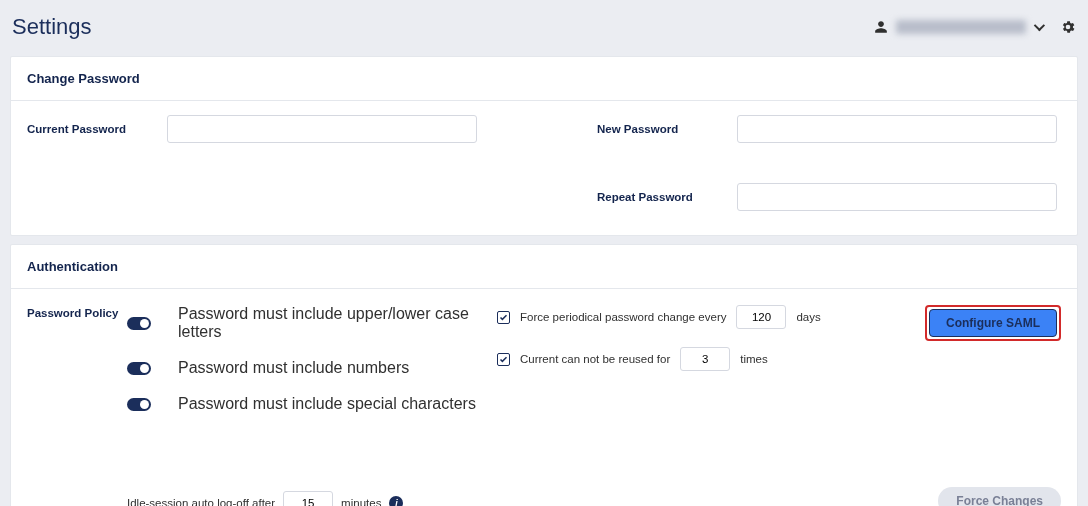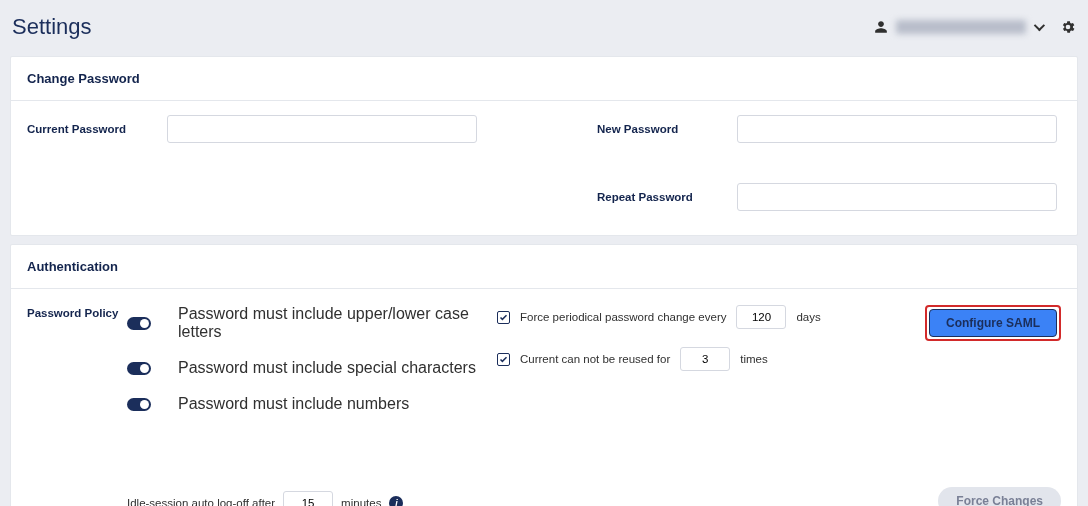--- a/index.html
+++ b/index.html
@@ -273,25 +273,25 @@
   <div class="auth-body">
     <div class="label" style="padding-top:2px;">Password Policy</div>
 
     <div class="toggles-col">
       <div class="toggle-row">
         <div class="toggle"></div>
         <div class="toggle-label">Password must include upper/lower case letters</div>
       </div>
       <div class="toggle-row">
         <div class="toggle"></div>
-        <div class="toggle-label">Password must include special characters</div>
+        <div class="toggle-label">Password must include numbers</div>
       </div>
       <div class="toggle-row">
         <div class="toggle"></div>
-        <div class="toggle-label">Password must include numbers</div>
+        <div class="toggle-label">Password must include special characters</div>
       </div>
       <div class="idle-row">
         <span class="idle-label">Idle-session auto log-off after</span>
         <input type="text" class="num-input" value="15" style="">
         <span class="suffix">minutes</span>
         <span class="info-icon">i</span>
       </div>
     </div>
 
     <div class="check-col">

